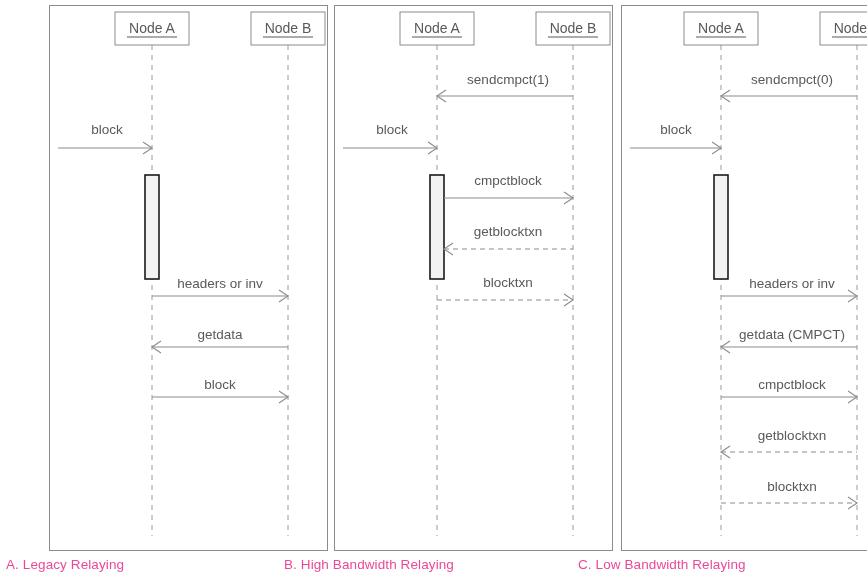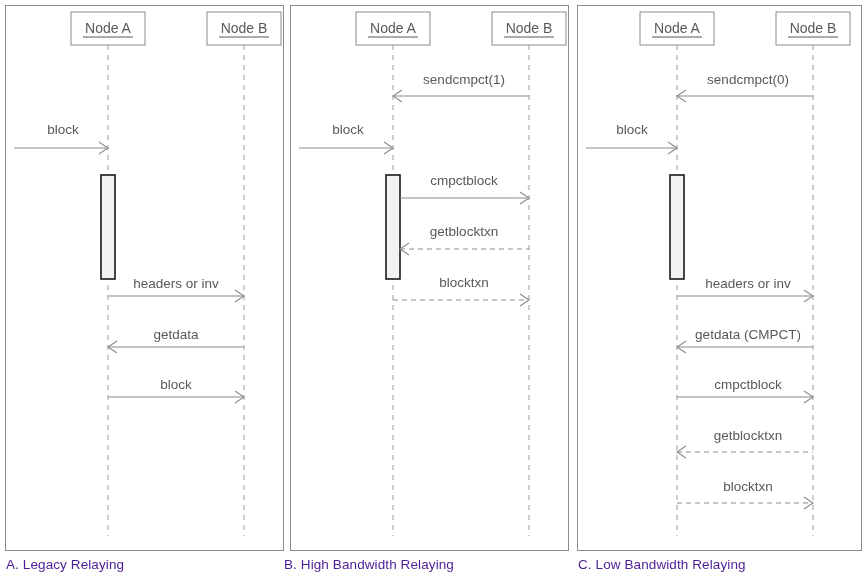--- a/index.html
+++ b/index.html
@@ -19,36 +19,37 @@
     width: 867px;
     height: 581px;
   }
   .panel {
     position: absolute;
     top: 5px;
     height: 546px;
     border: 1px solid #8c8c8c;
     background: #ffffff;
     box-sizing: border-box;
+    margin-left: 44px;
   }
   #panel-a { left: 5px;   width: 279px; }
   #panel-b { left: 290px; width: 279px; }
   #panel-c { left: 577px; width: 285px; }
 
   .panel-svg {
     position: absolute;
     left: 0;
     top: 0;
     display: block;
   }
   .caption {
     position: absolute;
     top: 557px;
     font-size: 13.5px;
-    color: #4c1d95;
+    color: #ec4899;
     letter-spacing: 0.1px;
     white-space: nowrap;
   }
   #caption-a { left: 6px; }
   #caption-b { left: 284px; }
   #caption-c { left: 578px; }
 
   
   .node-label {
     font-family: "Liberation Sans", sans-serif;

